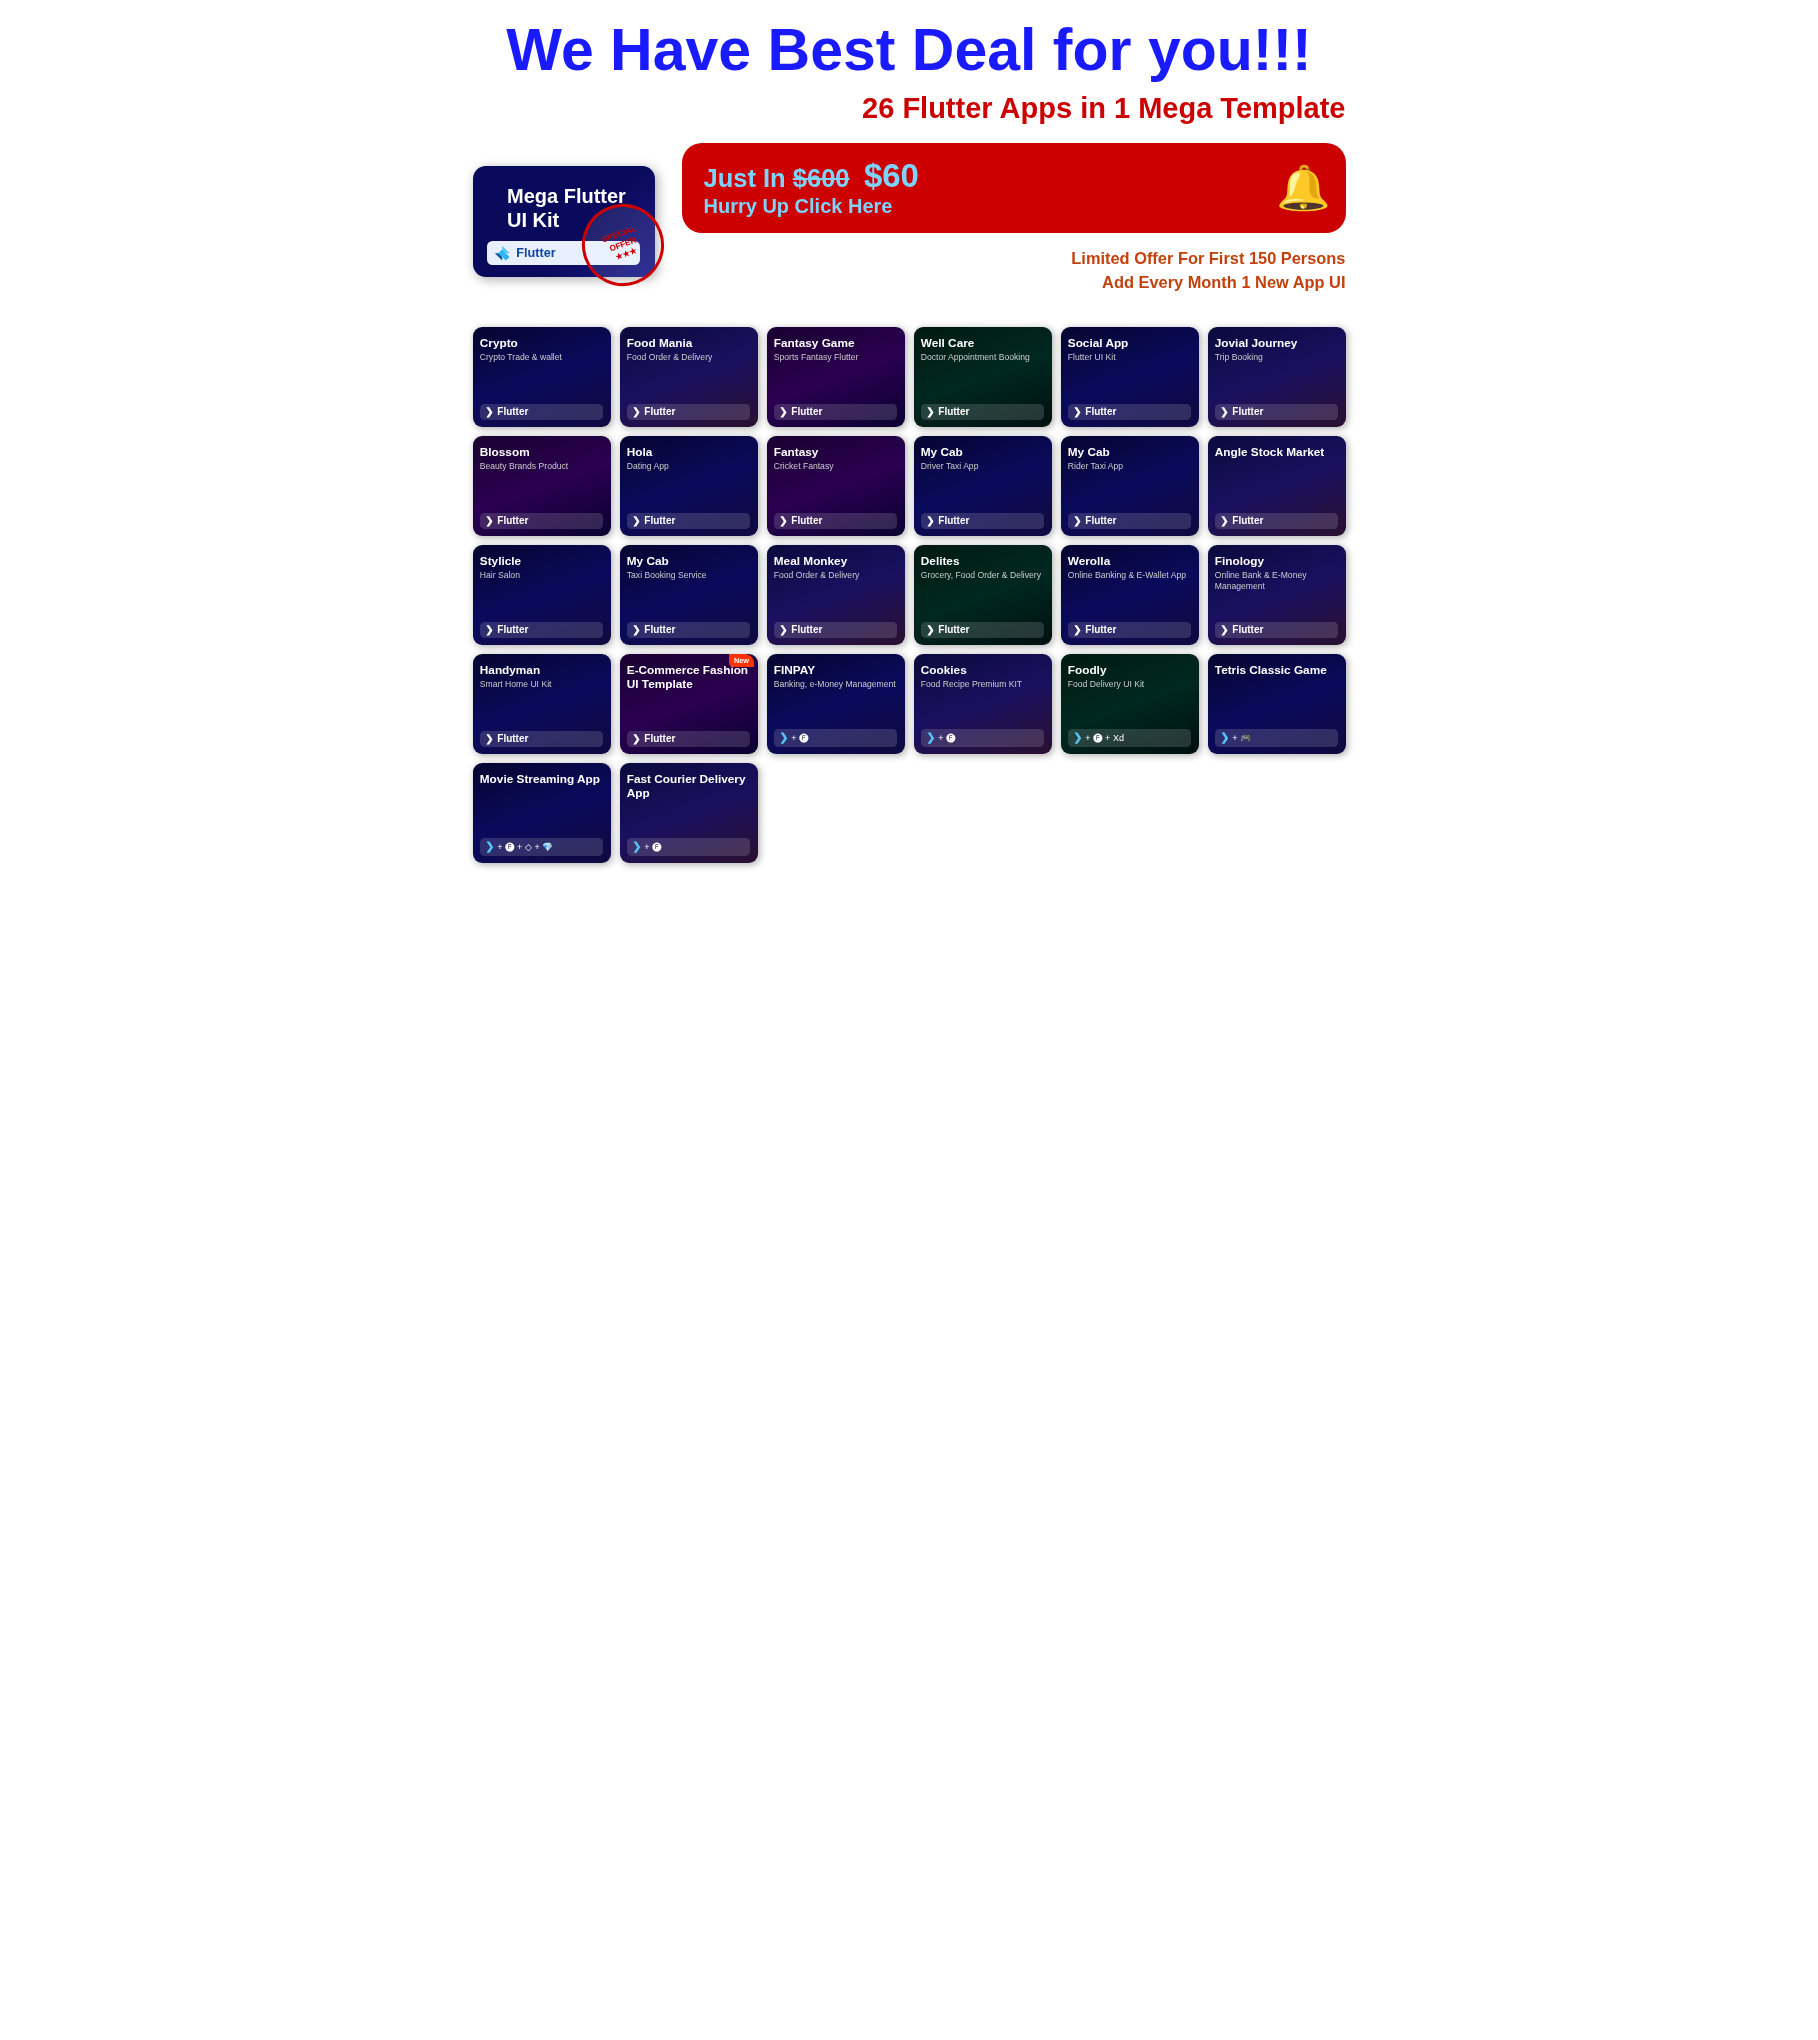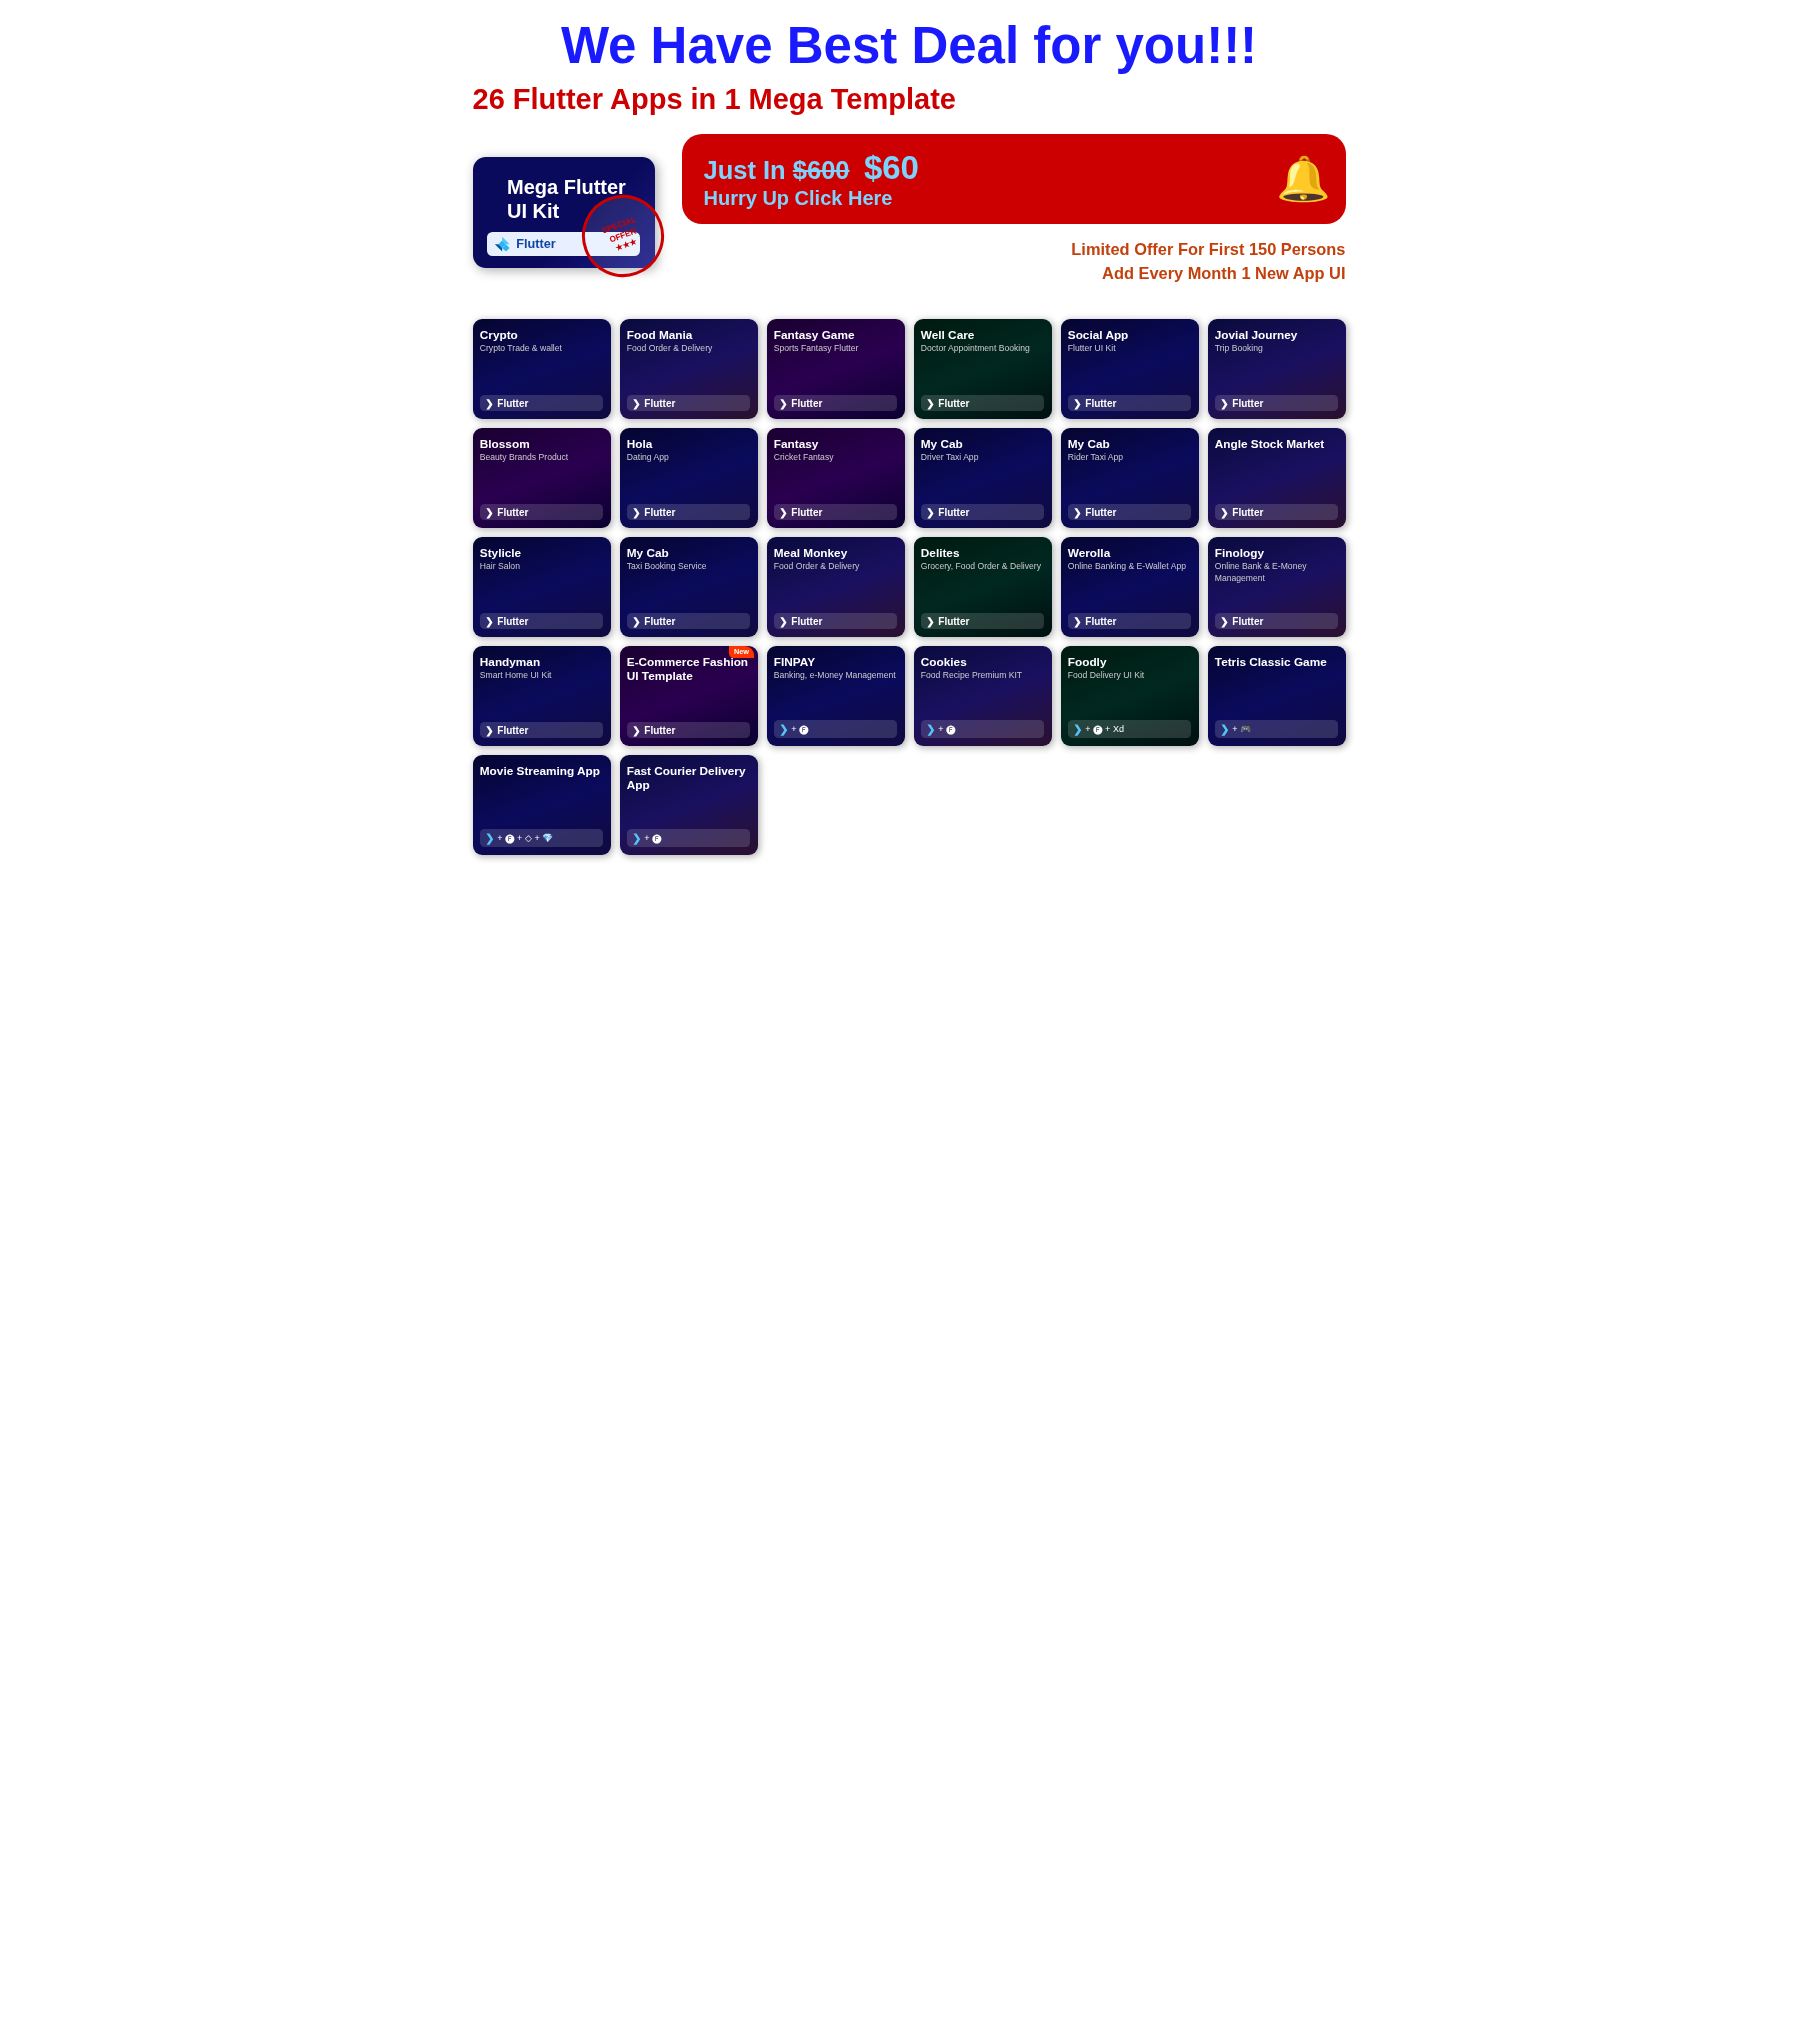--- a/index.html
+++ b/index.html
@@ -5,28 +5,28 @@
     * { box-sizing: border-box; margin: 0; padding: 0; }
     body {
       background: #fff;
       font-family: Arial, sans-serif;
       max-width: 909px;
       margin: 0 auto;
       padding: 18px;
     }
     .main-title {
       text-align: center;
-      font-size: 51px;
+      font-size: 59px;
       font-weight: 900;
       color: #1a1aff;
       line-height: 1.1;
       margin-bottom: 9px;
     }
     .sub-title {
-      text-align: left;
+      text-align: right;
       font-size: 29px;
       font-weight: 800;
       color: #cc0000;
       margin-bottom: 18px;
     }
     .top-section {
       display: flex;
       align-items: center;
       gap: 27px;
       margin-bottom: 27px;

